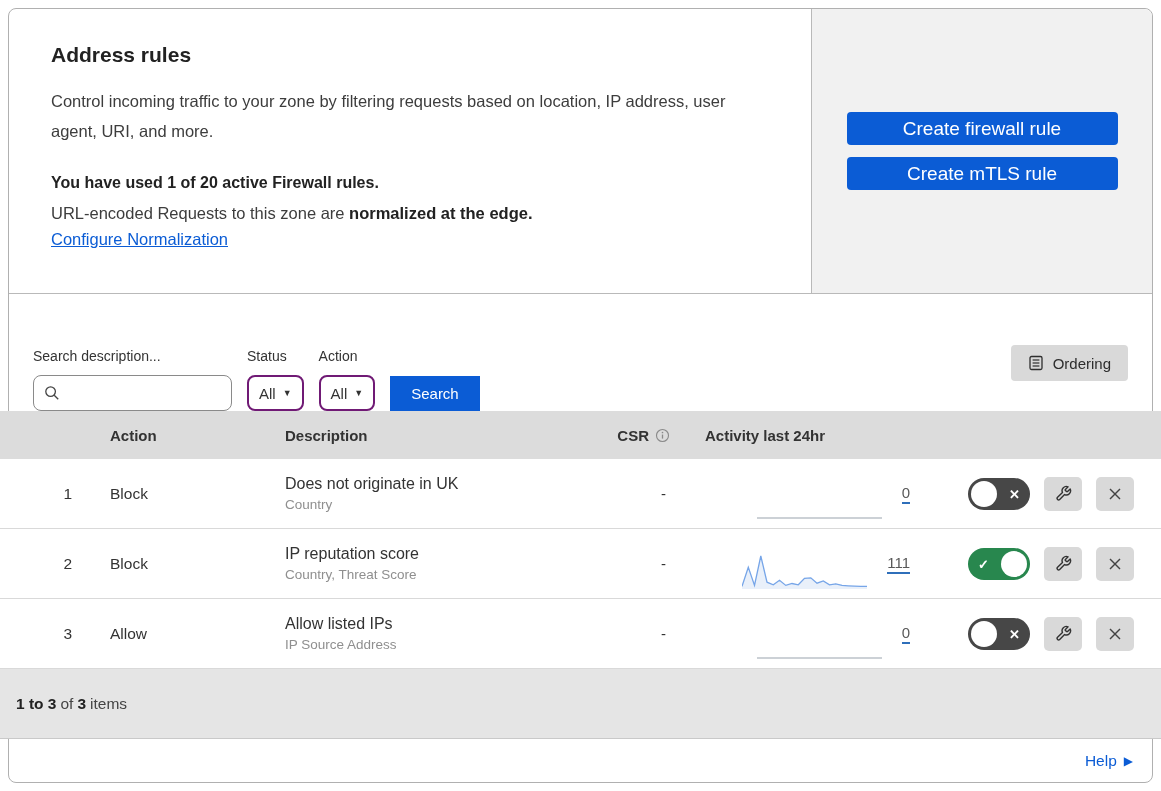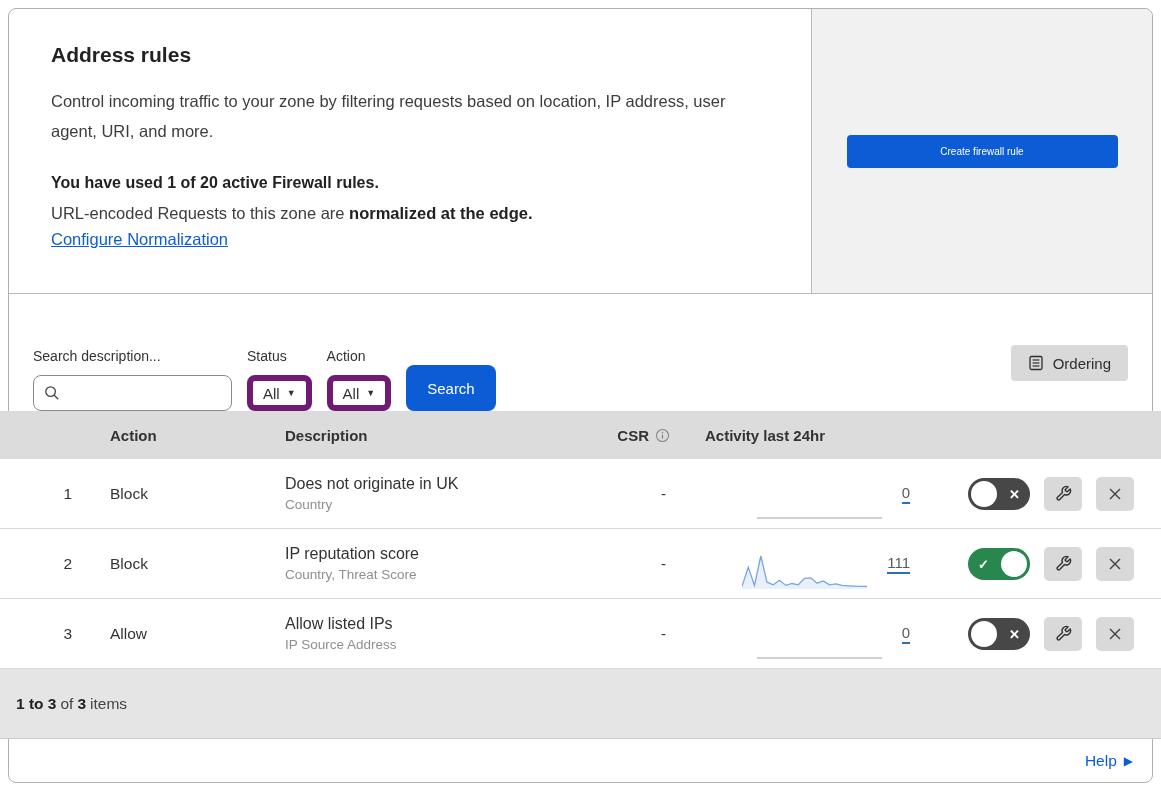--- a/index.html
+++ b/index.html
@@ -14,36 +14,36 @@
   .page-title { font-size: 21px; font-weight: 700; color: #222; margin-bottom: 20px; }
   .page-desc { font-size: 16.5px; color: #3d3d3d; line-height: 1.8; max-width: 720px; margin-bottom: 28px; }
   .usage-line { font-size: 16px; font-weight: 700; color: #222; margin-bottom: 12px; }
   .norm-line { font-size: 16.5px; color: #3d3d3d; margin-bottom: 7px; }
   .norm-line b { color: #222; }
   .norm-link { display: inline-block; font-size: 16.5px; color: #0b5cd5;
     text-decoration: underline; cursor: pointer; }
   .top-right { width: 340px; background: #f1f1f1; border-radius: 0 8px 0 0;
     display: flex; flex-direction: column; justify-content: center; align-items: center; gap: 12px; }
   .btn-primary { width: 271px; height: 33px; background: #0b5cd5; color: #fff;
-    font-size: 10px; font-family: inherit; border: none; border-radius: 4px; cursor: pointer; }
+    font-size: 19px; font-family: inherit; border: none; border-radius: 4px; cursor: pointer; }
 
   
   .filter-section { position: relative; height: 117px; padding: 21px 24px 0 24px;
     display: flex; align-items: flex-end; gap: 15px; }
   .filter-group { display: flex; flex-direction: column; }
   .filter-label { font-size: 14px; color: #333; margin-bottom: 11px; }
   .search-box { width: 199px; height: 36px; border: 1px solid #8a8a8a; border-radius: 8px;
     background: #fff; display: flex; align-items: center; padding: 0 10px; gap: 6px; }
   .search-box input { border: none; outline: none; flex: 1; min-width: 0; font-size: 15px; font-family: inherit; }
-  .select-box { height: 36px; min-width: 55px; border: 6px solid #701a75; border-radius: 8px;
+  .select-box { height: 36px; min-width: 55px; border: 2px solid #701a75; border-radius: 8px;
     background: #fff; display: flex; align-items: center; justify-content: center;
     gap: 7px; padding: 0 10px; font-size: 15px; color: #333; cursor: pointer; }
   .chev { font-size: 9px; color: #333; }
-  .search-btn { height: 46px; padding: 0 21px; margin-top: 27px; background: #0b5cd5;
-    color: #fff; font-size: 15px; font-family: inherit; border: none; border-radius: 8px; cursor: pointer; }
+  .search-btn { height: 35px; padding: 0 21px; margin-top: 27px; background: #0b5cd5;
+    color: #fff; font-size: 15px; font-family: inherit; border: none; border-radius: 0; cursor: pointer; }
   .ordering-btn { position: absolute; right: 24px; top: 51px; height: 36px; padding: 0 17px;
     background: #d9d9d9; border: none; border-radius: 4px; display: flex; align-items: center;
     gap: 9px; font-size: 15px; font-family: inherit; color: #2e2e2e; cursor: pointer; }
 
   
   .table-section { margin: 0 -9px; }
   .grid-cols { display: grid; grid-template-columns: 72px 213px 315px 90px 220px 1fr; align-items: center; }
   .thead { height: 48px; background: #dcdcdc; font-size: 15px; font-weight: 700; color: #333; }
   .th-action { padding-left: 38px; }
   .th-csr { display: flex; justify-content: flex-end; align-items: center; gap: 6px; padding-right: 20px; }
@@ -94,20 +94,21 @@
       <p class="page-desc">Control incoming traffic to your zone by filtering requests based on location, IP address, user agent, URI, and more.</p>
       <p class="usage-line">You have used 1 of 20 active Firewall rules.</p>
       <p class="norm-line">
         <span>URL-encoded Requests to this zone are</span>
         <b>normalized at the edge.</b>
       </p>
       <a class="norm-link">Configure Normalization</a>
     </div>
     <div class="top-right">
       <button class="btn-primary">Create firewall rule</button>
+      <button class="btn-primary">Create mTLS rule</button>
     </div>
   </div>
 
   <div class="filter-section">
     <div class="filter-group">
       <span class="filter-label">Search description...</span>
       <div class="search-box">
         <svg width="16" height="16" viewBox="0 0 16 16">
           <circle cx="6.6" cy="6.6" r="4.8" fill="none" stroke="#444" stroke-width="1.3"></circle>
           <line x1="10.2" y1="10.2" x2="14.2" y2="14.2" stroke="#444" stroke-width="1.3"></line>

